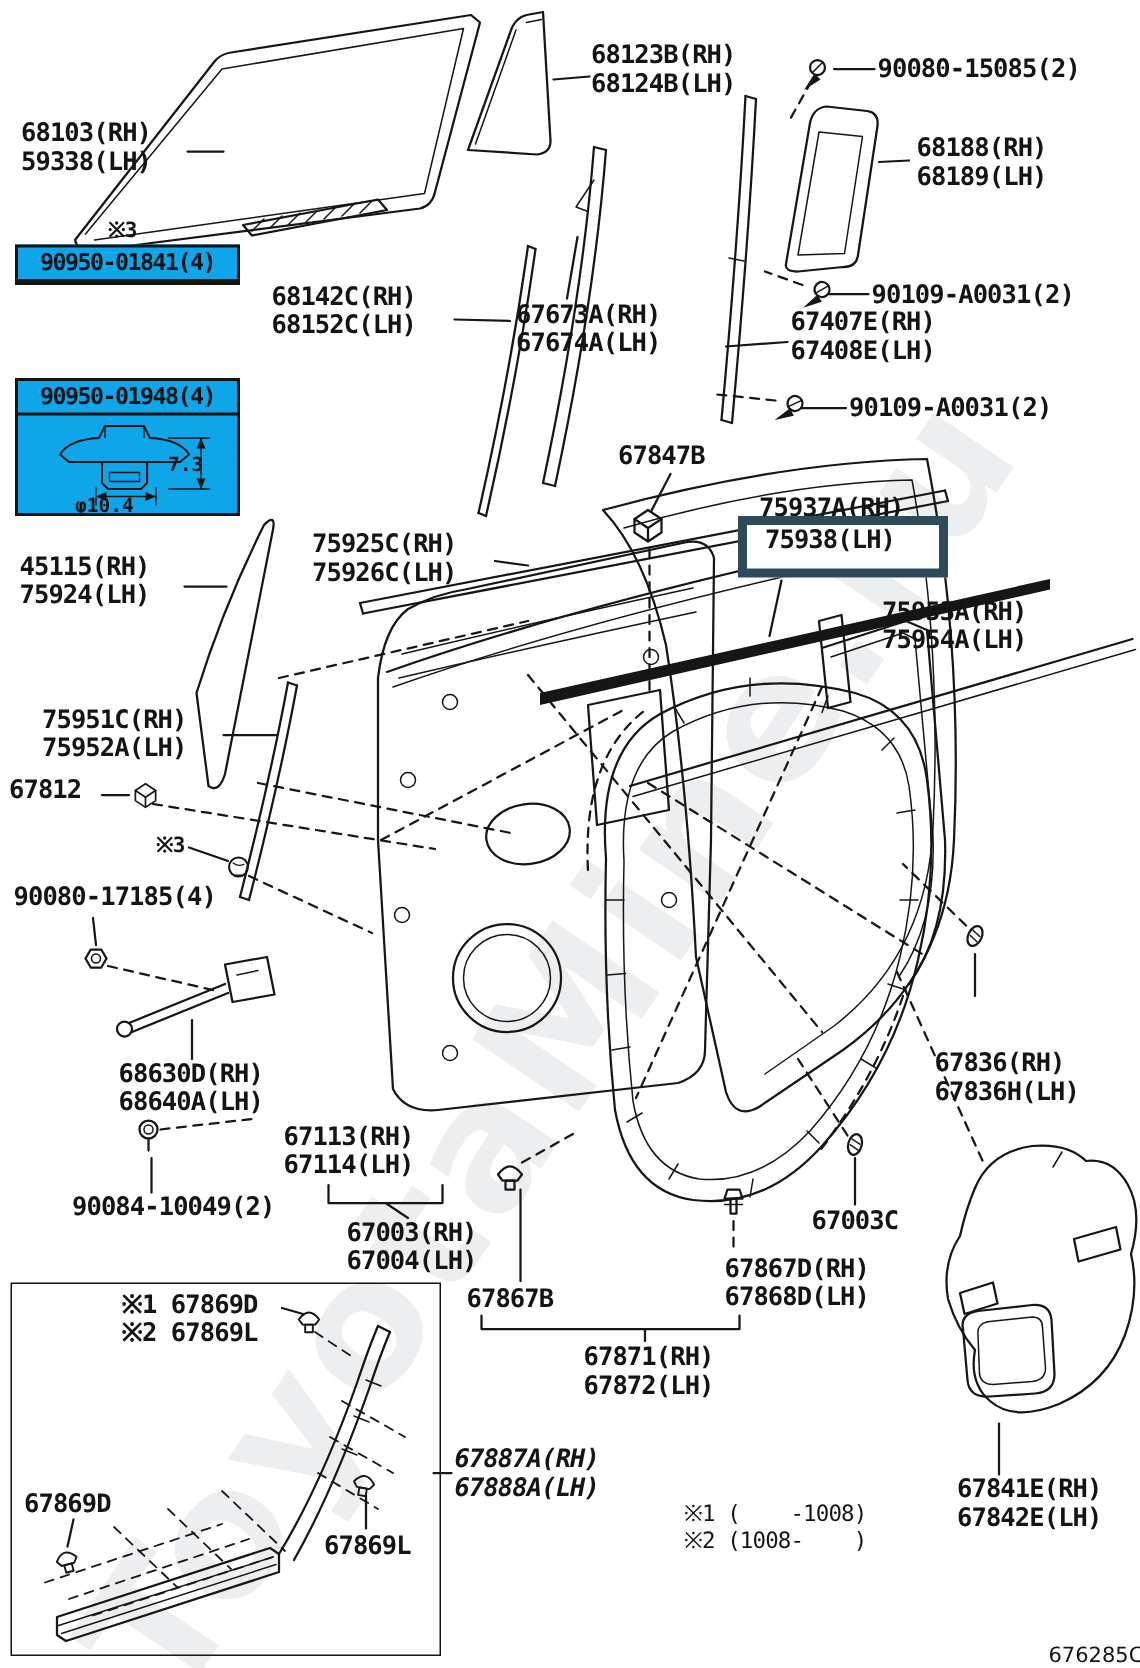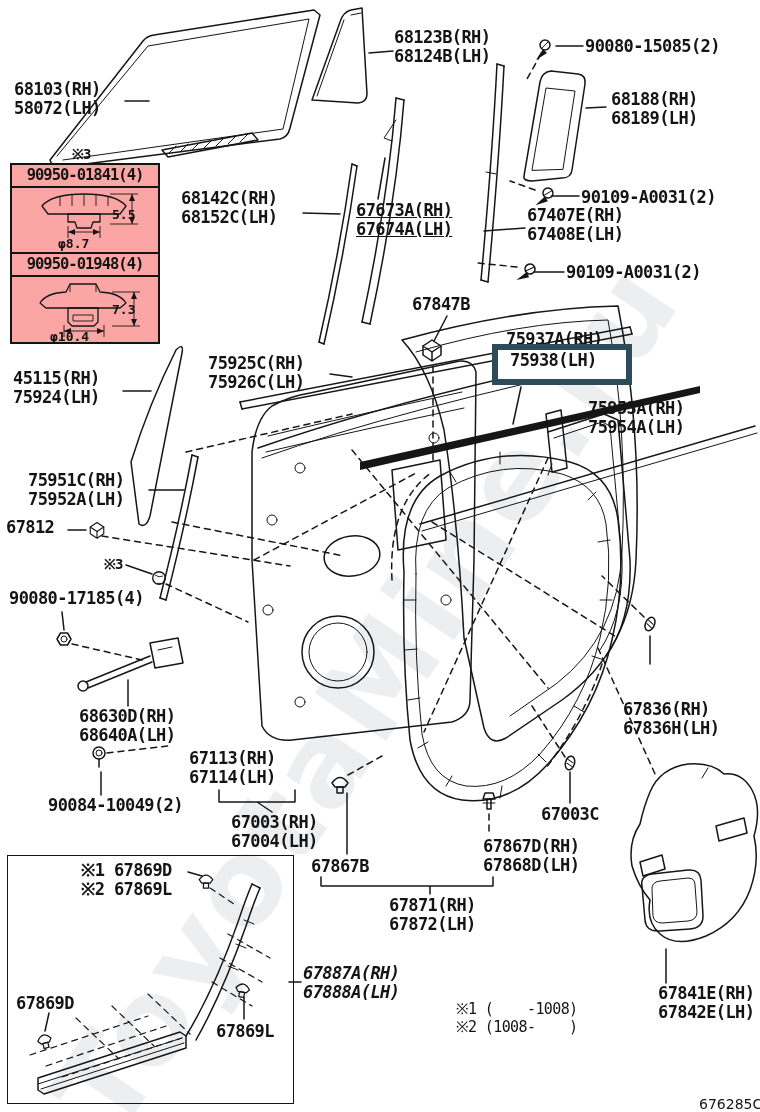--- a/index.html
+++ b/index.html
@@ -17,21 +17,21 @@
         font-size:118px;letter-spacing:5px;color:rgba(90,100,120,0.11);
         transform:rotate(-56deg);transform-origin:0 0;}
   .plabel{position:absolute;z-index:4;font-weight:bold;font-size:17px;line-height:19px;
         letter-spacing:-0.6px;white-space:pre;}
   .plabel.small{font-size:14px;font-weight:bold;line-height:16px;}
   .plabel.note{font-size:15px;font-weight:normal;line-height:18px;}
   .plabel.tiny{font-size:14px;font-weight:normal;letter-spacing:0;
         font-family:"DejaVu Sans","Liberation Sans",sans-serif;}
   .highlight-box{position:absolute;left:492px;top:344px;width:128px;height:29px;z-index:3;
         border:6px solid #2e4b59;background:#ffffff;}
-  .clip-table{position:absolute;z-index:5;width:146px;border:2px solid #141414;background:#fca5a5;}
+  .clip-table{position:absolute;z-index:5;width:146px;border:2px solid #141414;background:#0ea5e9;}
   .ct-header{height:21px;border-bottom:2px solid #141414;text-align:center;
         font-weight:bold;font-size:15.5px;line-height:21px;letter-spacing:-1px;white-space:nowrap;}
   .ct-body{position:relative;}
   .ct-body svg{display:block;}
   .ct-body svg path,.ct-body svg line{stroke:#161616;fill:none;stroke-width:1.3;stroke-linejoin:round;}
   .ct-body svg .thin{stroke-width:0.9;}
   .ct-body svg .ink{fill:#161616;stroke:none;}
   .ct-body svg text{fill:#141414;font:bold 13px "DejaVu Sans Mono","Liberation Mono",monospace;}
   .part-box{position:absolute;left:7px;top:855px;width:285px;height:247px;z-index:2;
         border:1.6px solid #141414;background:transparent;}
@@ -295,37 +295,20 @@
       <path d="M172,522 L344,556"></path>
       <path d="M186,452 L352,414"></path>
       <path d="M489,814 V834"></path>
       <path d="M392,580 Q388,504 432,472"></path>
       <path d="M602,664 Q584,718 546,768"></path>
     </g>
   </svg>
 
   <div class="clip-table" style="left:10px;top:163px;">
     <div class="ct-header">90950-01841(4)</div>
-    <div class="ct-body">
-      <svg width="146" height="64" viewBox="0 0 146 64">
-        <path d="M30,18 Q40,6 72,6 Q104,6 114,18 L108,26 H36 Z"></path>
-        <path class="thin" d="M48,8 V18 M60,7 V18 M72,7 V18 M84,7 V18 M96,8 V18"></path>
-        <path d="M56,26 h32 v8 h-7 l-2,6 h-14 l-2,-6 h-7 Z"></path>
-        <line class="thin" x1="98" y1="6" x2="126" y2="6"></line>
-        <line class="thin" x1="98" y1="36" x2="126" y2="36"></line>
-        <line class="thin" x1="120" y1="6" x2="120" y2="36"></line>
-        <path class="ink" d="M120,6 l-3,7 h6 Z M120,36 l-3,-7 h6 Z"></path>
-        <text x="100" y="31">5.5</text>
-        <line class="thin" x1="56" y1="44" x2="88" y2="44"></line>
-        <path class="ink" d="M56,44 l7,-3 v6 Z M88,44 l-7,-3 v6 Z"></path>
-        <line class="thin" x1="56" y1="38" x2="56" y2="50"></line>
-        <line class="thin" x1="88" y1="38" x2="88" y2="50"></line>
-        <text x="46" y="60">φ8.7</text>
-      </svg>
-    </div>
   </div>
 
   <div class="clip-table" style="left:10px;top:252px;">
     <div class="ct-header">90950-01948(4)</div>
     <div class="ct-body">
       <svg width="146" height="65" viewBox="0 0 146 65">
         <path d="M28,26 Q34,16 54,15 L58,7 H84 L88,15 Q108,16 114,26 L108,31 H34 Z"></path>
         <path class="thin" d="M58,7 V15 M84,7 V15"></path>
         <path d="M56,31 h30 v14 l-4,4 h-22 l-4,-4 Z"></path>
         <path class="thin" d="M61,38 h20 v6 h-20 Z"></path>
@@ -341,29 +324,29 @@
         <text x="38" y="64">φ10.4</text>
       </svg>
     </div>
   </div>
 
   <div class="part-box"></div>
 
   <div class="highlight-box" style="border-color: rgb(46, 75, 89);"></div>
 
   <div id="labels-layer">
-      <div class="plabel" style="left: 14px; top: 80px; z-index: 4;"><div>68103(RH)</div><div>58072(LH)</div></div>
+      <div class="plabel" style="left: 14px; top: 80px; z-index: 4;"><div>68103(RH)</div><div>59338(LH)</div></div>
       <div class="plabel" style="left: 394px; top: 28px; z-index: 4;"><div>68123B(RH)</div><div>68124B(LH)</div></div>
       <div class="plabel" style="left: 585px; top: 37px; z-index: 4;"><div>90080-15085(2)</div></div>
       <div class="plabel" style="left: 611px; top: 90px; z-index: 4;"><div>68188(RH)</div><div>68189(LH)</div></div>
       <div class="plabel" style="left: 581px; top: 188px; z-index: 4;"><div>90109-A0031(2)</div></div>
       <div class="plabel" style="left: 527px; top: 206px; z-index: 4;"><div>67407E(RH)</div><div>67408E(LH)</div></div>
       <div class="plabel" style="left: 566px; top: 263px; z-index: 4;"><div>90109-A0031(2)</div></div>
       <div class="plabel" style="left: 181px; top: 189px; z-index: 4;"><div>68142C(RH)</div><div>68152C(LH)</div></div>
-      <div class="plabel" style="left: 356px; top: 201px; z-index: 4; text-decoration: underline;"><div>67673A(RH)</div><div>67674A(LH)</div></div>
+      <div class="plabel" style="left: 344px; top: 201px; z-index: 4;"><div>67673A(RH)</div><div>67674A(LH)</div></div>
       <div class="plabel" style="left: 412px; top: 295px; z-index: 4;"><div>67847B</div></div>
       <div class="plabel" style="left: 506px; top: 330px; z-index: 2;"><div>75937A(RH)</div></div>
       <div class="plabel" style="left: 510px; top: 351px; z-index: 4;"><div>75938(LH)</div></div>
       <div class="plabel" style="left: 588px; top: 399px; z-index: 4;"><div>75953A(RH)</div><div>75954A(LH)</div></div>
       <div class="plabel" style="left: 13px; top: 369px; z-index: 4;"><div>45115(RH)</div><div>75924(LH)</div></div>
       <div class="plabel" style="left: 208px; top: 354px; z-index: 4;"><div>75925C(RH)</div><div>75926C(LH)</div></div>
       <div class="plabel" style="left: 28px; top: 471px; z-index: 4;"><div>75951C(RH)</div><div>75952A(LH)</div></div>
       <div class="plabel" style="left: 6px; top: 518px; z-index: 4;"><div>67812</div></div>
       <div class="plabel small" style="left: 72px; top: 146px; z-index: 4;"><div>※3</div></div>
       <div class="plabel small" style="left: 104px; top: 556px; z-index: 4;"><div>※3</div></div>
@@ -371,21 +354,21 @@
       <div class="plabel" style="left: 79px; top: 707px; z-index: 4;"><div>68630D(RH)</div><div>68640A(LH)</div></div>
       <div class="plabel" style="left: 48px; top: 796px; z-index: 4;"><div>90084-10049(2)</div></div>
       <div class="plabel" style="left: 189px; top: 749px; z-index: 4;"><div>67113(RH)</div><div>67114(LH)</div></div>
       <div class="plabel" style="left: 231px; top: 813px; z-index: 4; text-align: right;"><div>67003(RH)</div><div>67004(LH)</div></div>
       <div class="plabel" style="left: 311px; top: 857px; z-index: 4;"><div>67867B</div></div>
       <div class="plabel" style="left: 541px; top: 805px; z-index: 4;"><div>67003C</div></div>
       <div class="plabel" style="left: 466px; top: 837px; z-index: 4; margin-left: 17px;"><div>67867D(RH)</div><div>67868D(LH)</div></div>
       <div class="plabel" style="left: 389px; top: 896px; z-index: 4;"><div>67871(RH)</div><div>67872(LH)</div></div>
       <div class="plabel" style="left: 623px; top: 676px; z-index: 4; margin-top: 24px;"><div>67836(RH)</div><div>67836H(LH)</div></div>
       <div class="plabel" style="left: 303px; top: 964px; z-index: 4; font-style: italic;"><div>67887A(RH)</div><div>67888A(LH)</div></div>
-      <div class="plabel" style="left: 638px; top: 984px; z-index: 4; margin-left: 20px;"><div>67841E(RH)</div><div>67842E(LH)</div></div>
+      <div class="plabel" style="left: 638px; top: 984px; z-index: 4;"><div>67841E(RH)</div><div>67842E(LH)</div></div>
       <div class="plabel" style="left: 81px; top: 861px; z-index: 4;"><div>※1 67869D</div><div>※2 67869L</div></div>
       <div class="plabel" style="left: 16px; top: 994px; z-index: 4;"><div>67869D</div></div>
       <div class="plabel" style="left: 216px; top: 1022px; z-index: 4;"><div>67869L</div></div>
       <div class="plabel note" style="left: 456px; top: 1000px; z-index: 4;"><div>※1 (    -1008)</div></div>
       <div class="plabel note" style="left: 456px; top: 1018px; z-index: 4;"><div>※2 (1008-    )</div></div>
       <div class="plabel tiny" style="left: 699px; top: 1095px; z-index: 4;"><div>676285C</div></div>
     </div>
 
 </div>
 

